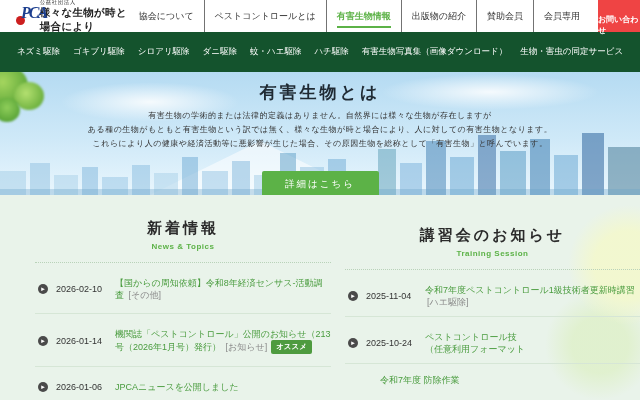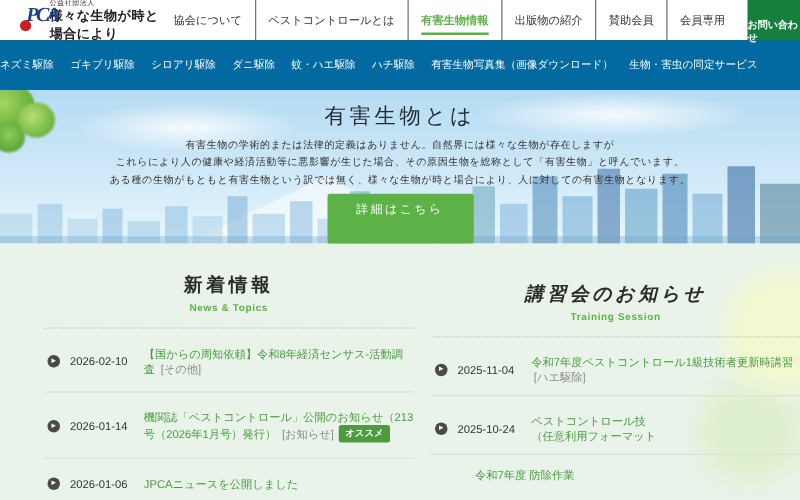--- a/index.html
+++ b/index.html
@@ -13,55 +13,55 @@
   .logo-mark { position:relative; width:30px; height:24px; margin-right:5px; }
   .logo-mark .dot { position:absolute; left:0; bottom:3px; width:9px; height:9px; border-radius:50%; background:#cc1f1f; }
   .logo-mark .letters { position:absolute; left:5px; top:0; font-family:"Liberation Serif",serif; font-weight:bold; font-style:italic; font-size:16px; color:#1d3f8f; letter-spacing:-2px; }
   .logo-text .org-type { font-size:5.5px; color:#333; letter-spacing:.5px; }
   .logo-text .org-name { font-size:10.5px; font-weight:bold; color:#222; letter-spacing:.3px; }
   .top-nav { display:flex; align-items:center; margin-left:auto; height:100%; }
   .top-nav-item { position:relative; font-size:9px; color:#333; padding:0 10px; line-height:32px; border-left:1px solid #737373; cursor:pointer; white-space:nowrap; text-decoration:none; }
   .top-nav-item:first-child { border-left:none; }
   .top-nav-item.active { color:#5cb247; font-weight:bold; }
   .top-nav-item.active::after { content:""; position:absolute; left:10px; right:10px; bottom:4px; height:2px; background:#5cb247; }
-  .contact-btn { width:66px; height:32px; background:#15803d; color:#fff; display:flex; flex-direction:column; align-items:center; justify-content:center; gap:17px; cursor:pointer; margin-left:8px; }
+  .contact-btn { width:66px; height:32px; background:#ef4444; color:#fff; display:flex; flex-direction:column; align-items:center; justify-content:center; gap:17px; cursor:pointer; margin-left:8px; }
   .contact-btn span { font-size:8px; font-weight:bold; }
 
   
-  .pest-nav { position:absolute; top:32px; left:0; width:640px; height:40px; background:#0369a1; display:flex; align-items:center; justify-content:flex-start; gap:13px; z-index:25; }
+  .pest-nav { position:absolute; top:32px; left:0; width:640px; height:40px; background:#14532d; display:flex; align-items:center; justify-content:center; gap:13px; z-index:25; }
   .pest-nav-item { font-size:8.5px; color:#fff; cursor:pointer; white-space:nowrap; }
 
   
   .hero { position:absolute; top:72px; left:0; width:640px; height:123px; overflow:hidden;
           background:linear-gradient(180deg,#b5dbf2 0%,#cfe9f8 55%,#e9f6fd 100%); }
   .cloud { position:absolute; background:radial-gradient(ellipse at center, rgba(255,255,255,.85), rgba(255,255,255,0) 70%); border-radius:50%; }
   .cloud.c1 { left:60px; top:10px; width:180px; height:40px; }
   .cloud.c2 { left:380px; top:2px; width:220px; height:36px; }
   .foliage { position:absolute; border-radius:50%; filter:blur(1px); }
   .foliage.f1 { left:-14px; top:-6px; width:42px; height:40px; background:radial-gradient(circle at 40% 40%, #a5d65f, #5fa839 75%); }
   .foliage.f2 { left:14px; top:10px; width:30px; height:28px; background:radial-gradient(circle at 40% 40%, #b4e070, #6cb03e 75%); }
   .foliage.f3 { left:-6px; top:26px; width:26px; height:24px; background:radial-gradient(circle at 50% 40%, #8fce5a, #58a336 75%); }
   .skyline { position:absolute; left:0; bottom:0; width:640px; height:68px; }
   .hero-inner { position:relative; text-align:center; z-index:5; }
-  .hero-title { margin-top:9px; font-size:17px; font-weight:normal; color:#1f2a33; letter-spacing:3px; }
+  .hero-title { margin-top:9px; font-size:17px; font-weight:bold; color:#1f2a33; letter-spacing:3px; }
   .hero-desc { margin-top:5px; font-size:8px; line-height:14px; color:#333; letter-spacing:.5px; }
-  .hero-btn { display:inline-block; margin-top:4px; width:117px; height:40px; line-height:26px; background:#5cb247; color:#fff; font-size:9.5px; letter-spacing:2px; border-radius:2px; cursor:pointer; }
+  .hero-btn { display:inline-block; margin-top:20px; width:117px; height:26px; line-height:26px; background:#5cb247; color:#fff; font-size:9.5px; letter-spacing:2px; border-radius:2px; cursor:pointer; }
 
   
   .main-area { position:absolute; top:195px; left:0; width:640px; height:205px;
                background:
                  radial-gradient(circle at 628px 70px, rgba(243,248,205,.9) 0 34px, rgba(243,248,205,0) 60px),
                  radial-gradient(circle at 600px 150px, rgba(222,240,200,.8) 0 28px, rgba(222,240,200,0) 55px),
                  #e9f3ea; }
   .col { position:absolute; top:0; }
   .news-col { left:35px; width:296px; }
   .training-col { left:345px; width:295px; }
   .col-title { text-align:center; font-size:15px; font-weight:bold; color:#2b2b2b; letter-spacing:3px; }
   .news-col .col-title { margin-top:24px; }
-  .training-col .col-title { margin-top:31px;font-style:italic; }
+  .training-col .col-title { margin-top:31px; }
   .col-subtitle { text-align:center; font-size:8px; font-weight:bold; color:#5cb247; margin-top:4px; letter-spacing:.5px; }
   .dotted { border-top:1px dotted #b9d2b9; margin-top:11px; }
   .item-row { display:flex; align-items:center; border-bottom:1px solid #d6e6d6; cursor:pointer; }
   .news-col .item-row { padding:14px 0 12px 3px; }
   .training-col .item-row { padding:14px 0 8px 3px; }
   .item-row.last { border-bottom:none; }
   .row-icon { flex:0 0 10px; width:10px; height:10px; border-radius:50%; background:#4a4a4a; color:#fff; font-size:7px; line-height:10px; text-align:center; margin-right:8px; }
   .row-date { flex:0 0 52px; font-size:9px; color:#333; margin-right:7px; white-space:nowrap; }
   .row-body { flex:1; font-size:9px; line-height:12px; }
   .row-title { color:#4a9c3f; }
@@ -145,22 +145,22 @@
       <rect x="608" y="20" width="32" height="48" fill="#55869e" opacity="0.6"></rect>
       <rect x="0" y="62" width="640" height="6" fill="#6aa3c8" opacity="0.35"></rect>
     </svg>
     <div class="foliage f1"></div>
     <div class="foliage f2"></div>
     <div class="foliage f3"></div>
     <div class="hero-inner">
       <h1 class="hero-title">有害生物とは</h1>
       <div class="hero-desc">
         <div>有害生物の学術的または法律的定義はありません。自然界には様々な生物が存在しますが</div>
+        <div>ある種の生物がもともと有害生物という訳では無く、様々な生物が時と場合により、人に対しての有害生物となります。</div>
         <div>これらにより人の健康や経済活動等に悪影響が生じた場合、その原因生物を総称として「有害生物」と呼んでいます。</div>
-        <div>ある種の生物がもともと有害生物という訳では無く、様々な生物が時と場合により、人に対しての有害生物となります。</div>
       </div>
       <div class="hero-btn">詳細はこちら</div>
     </div>
   </section>
 
   <main class="main-area">
 
     <section class="col news-col">
       <h2 class="col-title">新着情報</h2>
       <div class="col-subtitle">News &amp; Topics</div>

